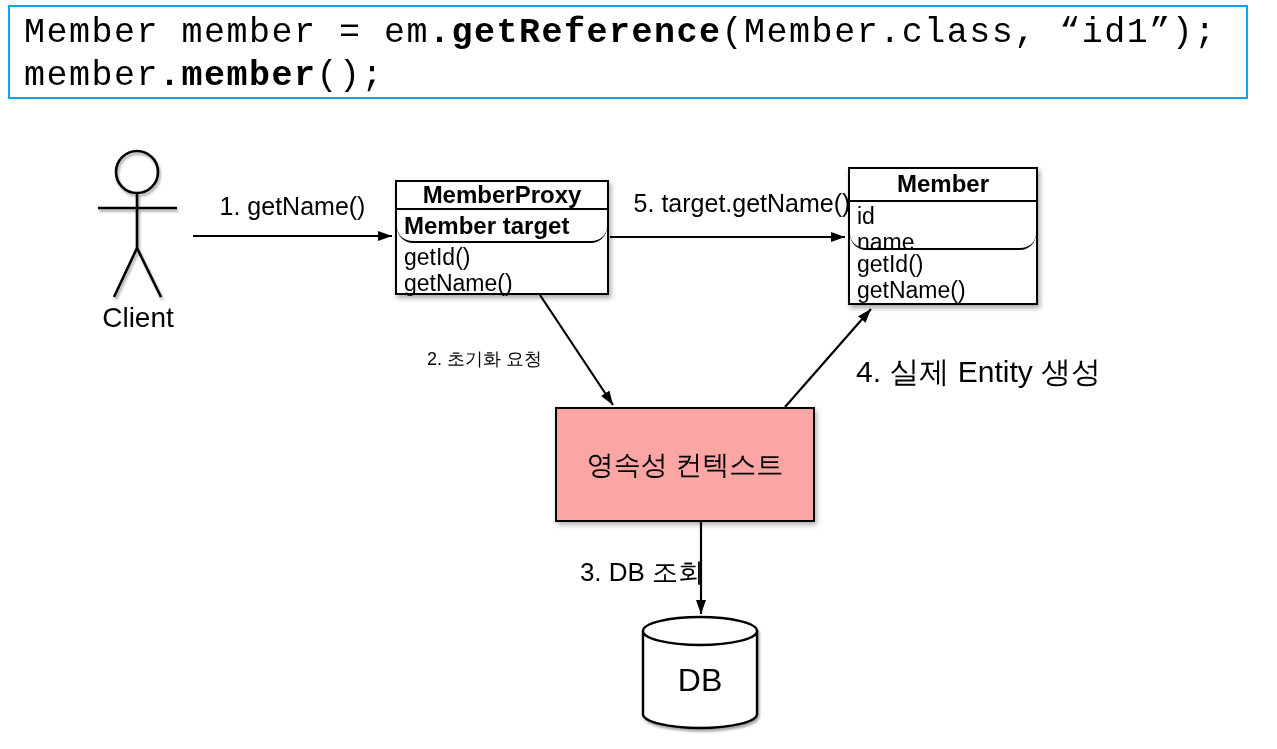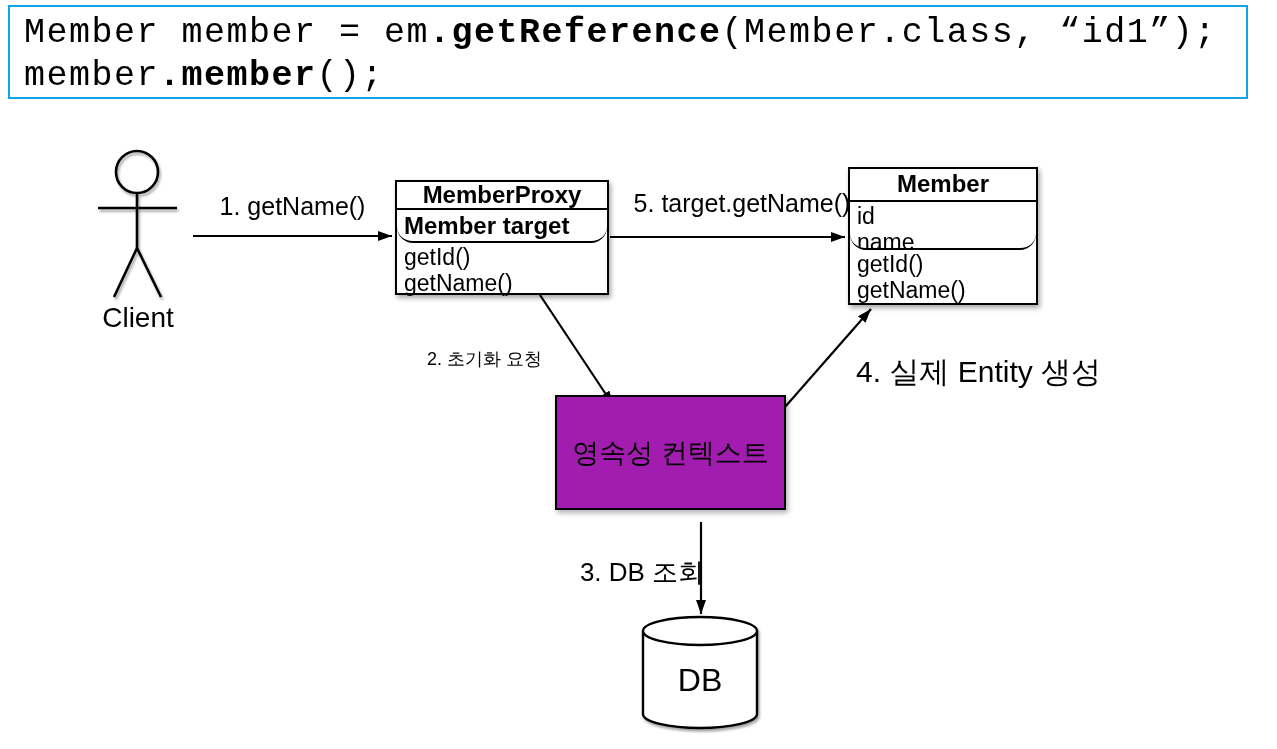--- a/index.html
+++ b/index.html
@@ -58,23 +58,23 @@
   .uml-section.bold { font-weight: bold; font-size: 24px; }
   .box-proxy  { left: 395px; top: 180px; width: 214px; height: 115px; }
   .box-proxy .uml-header  { height: 28px; line-height: 26px; }
   .box-proxy .sec-attr    { height: 33px; line-height: 29px; }
   .box-member { left: 848px; top: 167px; width: 190px; height: 138px; }
   .box-member .uml-header { height: 33px; line-height: 30px; }
   .box-member .sec-attr   { height: 48px; }
   
   .pc-box {
     position: absolute;
-    left: 555px; top: 395px;
-    width: 231px; height: 115px;
-    background: #a21caf;
+    left: 555px; top: 407px;
+    width: 260px; height: 115px;
+    background: #fca5a5;
     border: 2px solid #000;
     box-shadow: 2px 3px 5px rgba(0,0,0,0.3);
     display: flex;
     align-items: center;
     justify-content: center;
     font-size: 27px;
   }
   
   .lbl {
     position: absolute;

